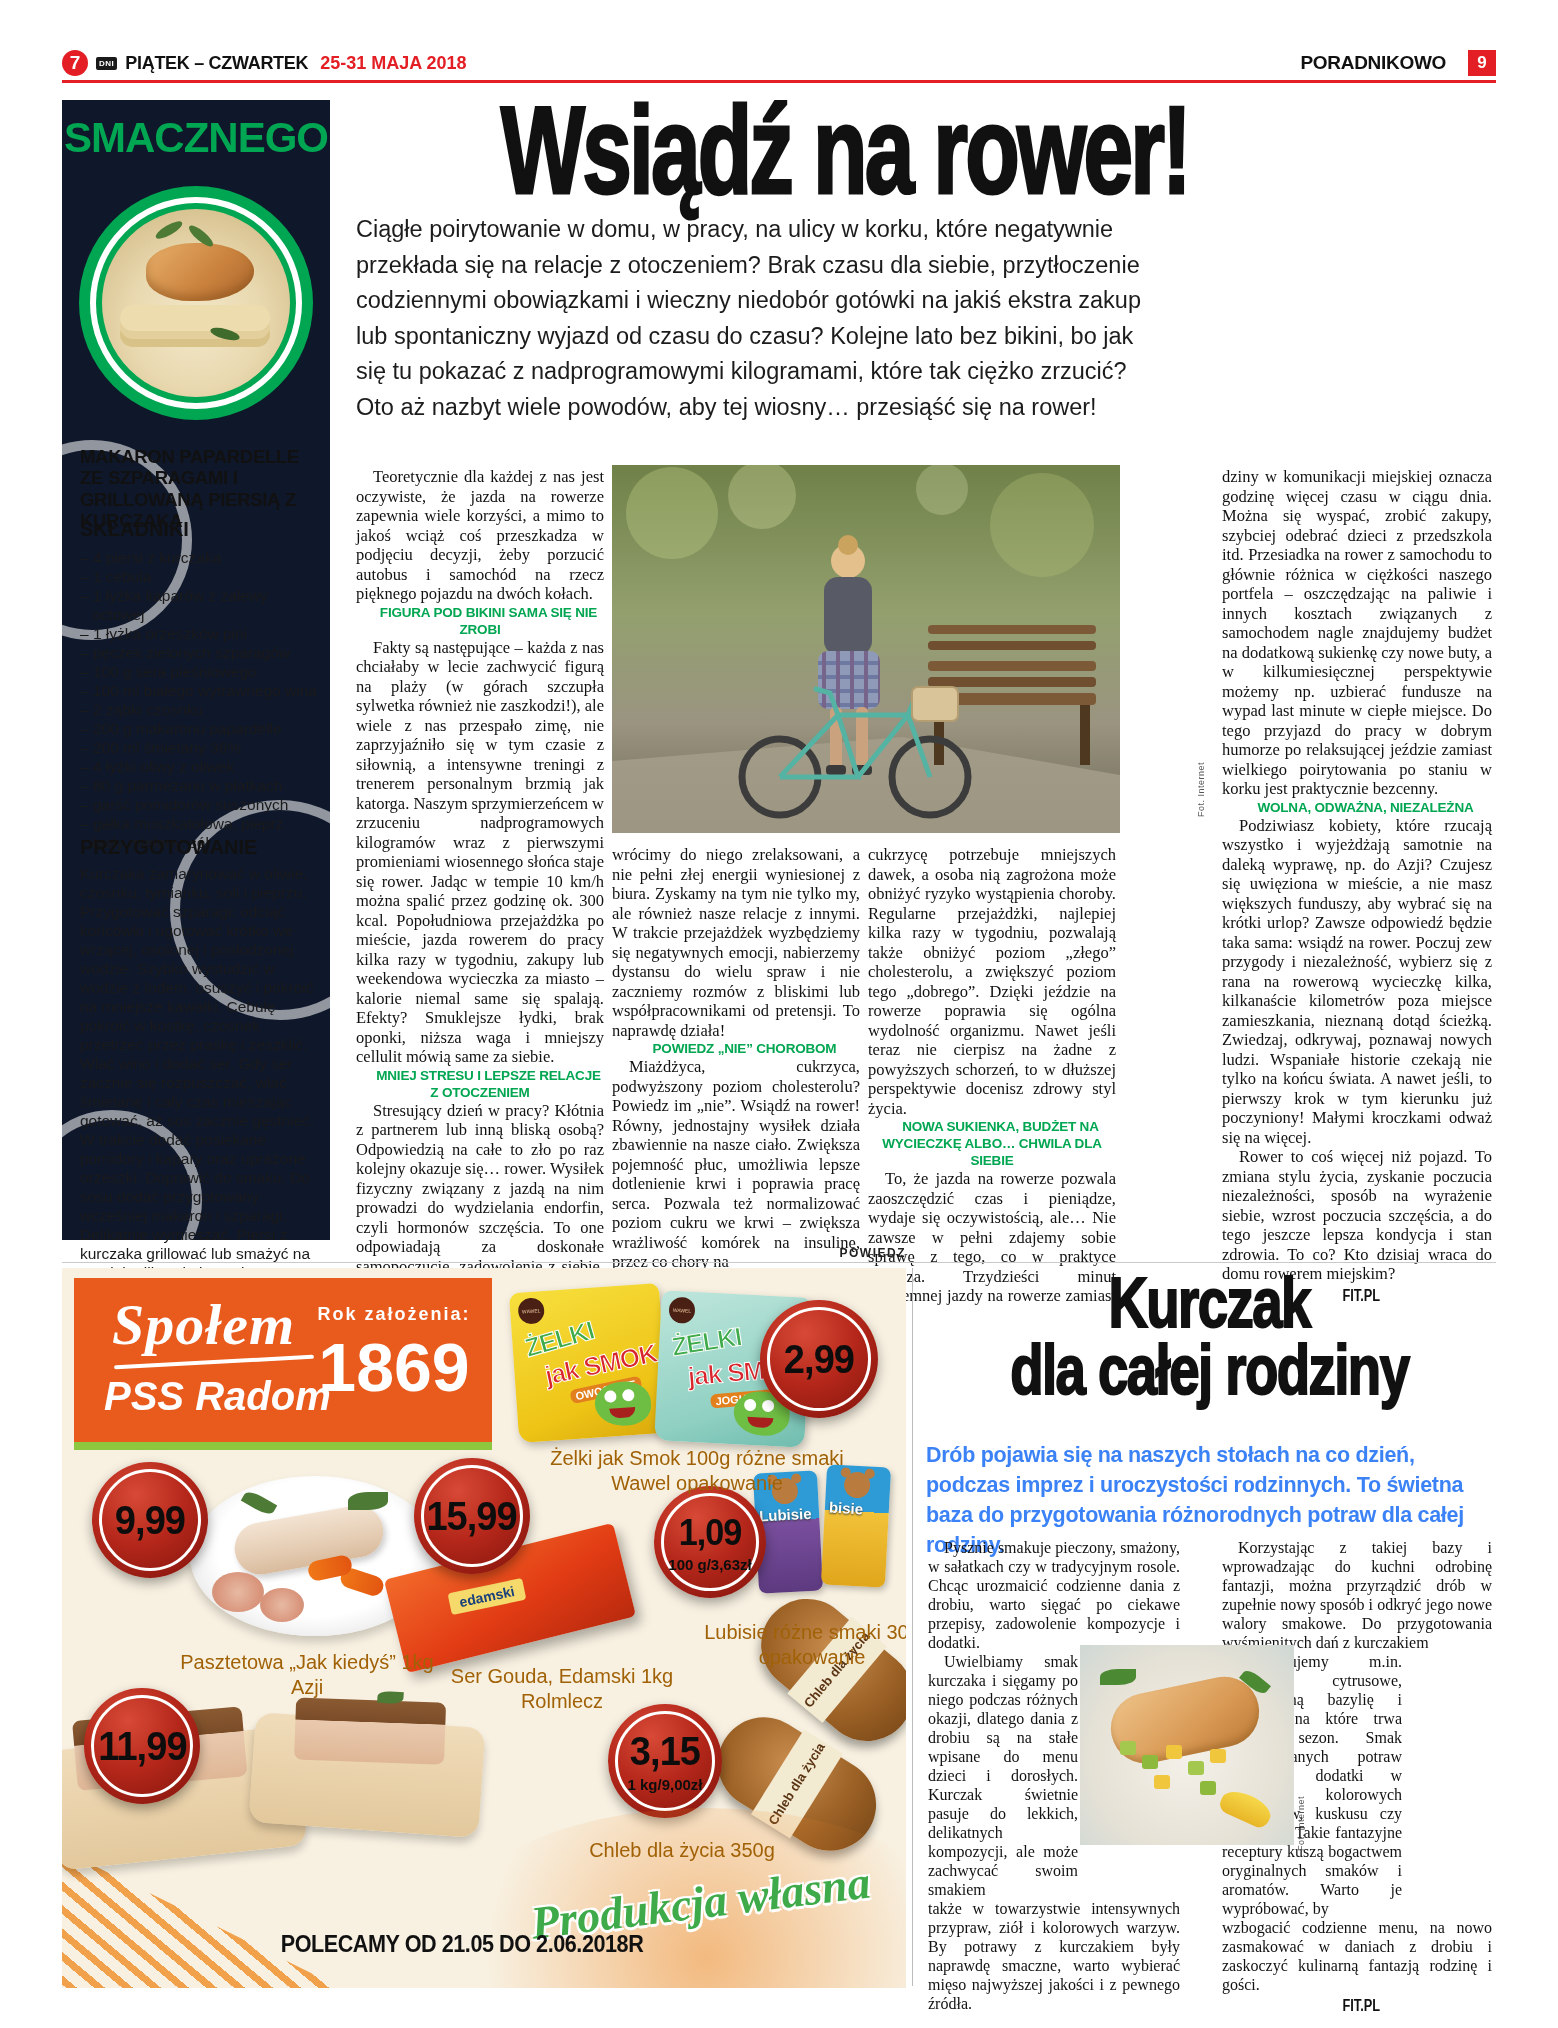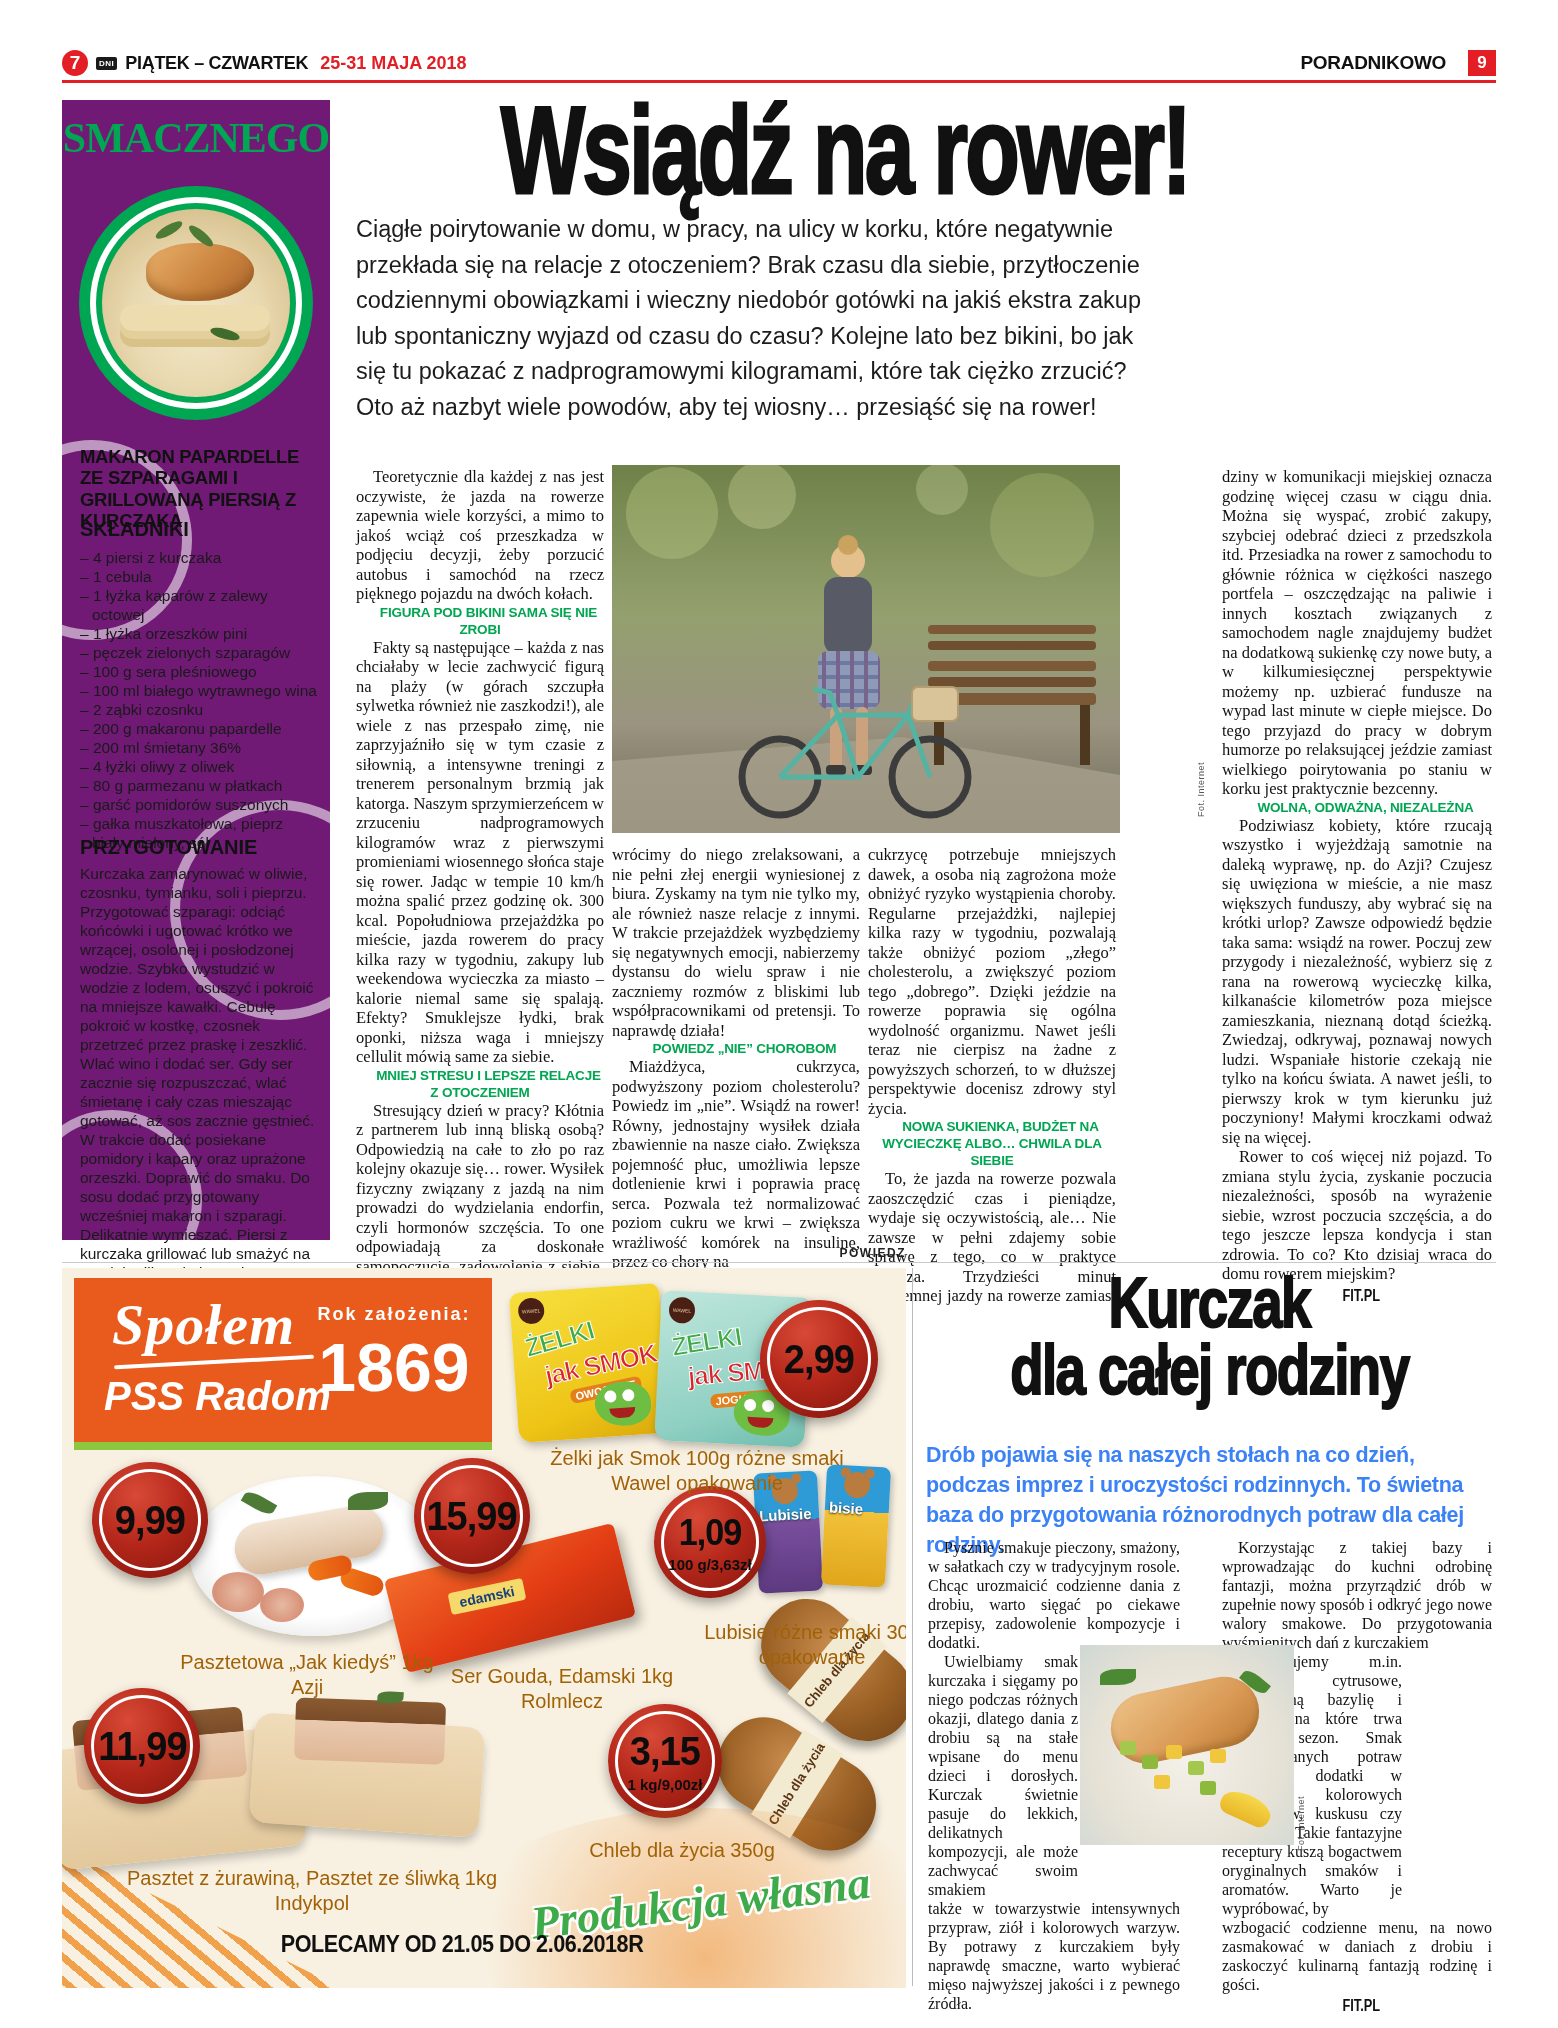--- a/index.html
+++ b/index.html
@@ -13,21 +13,21 @@
   .logo7{width:26px;height:26px;border-radius:50%;background:#e31e24;color:#fff;font-weight:bold;
          font-size:19px;display:flex;align-items:center;justify-content:center;}
   .logodni{background:#1a1a1a;color:#fff;font-size:8px;font-weight:bold;padding:2px 3px;border-radius:2px;letter-spacing:.5px;}
   .mast b{font-size:18px;letter-spacing:-.3px;}
   .mast .date{color:#e31e24;font-weight:bold;font-size:18px;margin-left:4px;}
   .section-lbl{position:absolute;top:52px;right:112px;font-size:19px;font-weight:bold;letter-spacing:-.3px;}
   .pagenum{position:absolute;top:50px;right:62px;width:28px;height:26px;background:#e31e24;color:#fff;
            font-weight:bold;font-size:17px;display:flex;align-items:center;justify-content:center;}
 
   
-  .sidebar{position:absolute;left:62px;top:100px;width:268px;height:1140px;background:#701a75;overflow:hidden;font-family:Liberation Serif, serif;}
+  .sidebar{position:absolute;left:62px;top:100px;width:268px;height:1140px;background:#0f172a;overflow:hidden;}
   .swirl{position:absolute;border:10px solid rgba(255,255,255,.55);border-radius:50%;}
   .smaczne{position:absolute;top:14px;left:0;width:100%;text-align:center;color:#00a651;
            font-size:42px;font-weight:bold;letter-spacing:-1px;}
   .dishring{position:absolute;left:17px;top:86px;width:234px;height:234px;border-radius:50%;
             background:#00a651;display:flex;align-items:center;justify-content:center;}
   .dishring .ring2{width:212px;height:212px;border-radius:50%;background:#fff;display:flex;align-items:center;justify-content:center;}
   .dishring .ring3{width:200px;height:200px;border-radius:50%;background:#00a651;display:flex;align-items:center;justify-content:center;}
   .dishphoto{width:188px;height:188px;border-radius:50%;position:relative;overflow:hidden;
      background:radial-gradient(circle at 50% 60%, #f2e7c8 0%, #e9d9b0 45%, #d9c493 75%, #c8b07c 100%);}
   .pasta1{position:absolute;left:18px;top:96px;width:150px;height:26px;border-radius:14px;background:#ecdcae;box-shadow:0 8px 0 #e2cf9b,0 16px 0 #d8c287;}
@@ -359,24 +359,20 @@
     <div class="board" style="left:-10px;top:470px;width:250px;height:120px;transform:rotate(-6deg);">
       <div class="pate" style="left:28px;top:-26px;width:170px;height:70px;transform:rotate(1deg);"></div>
     </div>
     <div class="board" style="left:190px;top:452px;width:230px;height:110px;transform:rotate(4deg);">
       <div class="pate" style="left:40px;top:-20px;width:150px;height:62px;transform:rotate(-2deg);"></div>
       <div class="leaf" style="left:120px;top:-30px;width:26px;height:12px;"></div>
     </div>
     <div class="price-circle" style="left:22px;top:420px;width:116px;height:116px;">
       <span class="price">11,99</span>
     </div>
-    <div class="ad-caption" style="left:30px;top:598px;width:440px;">
-      <div>Pasztet z żurawiną, Pasztet ze śliwką 1kg</div>
-        <div>Indykpol</div>
-    </div>
 
     <div class="bread" style="left:690px;top:356px;transform:rotate(40deg);">
       <div class="breadband">
           <span>Chleb dla życia</span>
         </div>
     </div>
     <div class="bread" style="left:650px;top:470px;transform:rotate(32deg);">
       <div class="breadband">
           <span>Chleb dla życia</span>
         </div>

